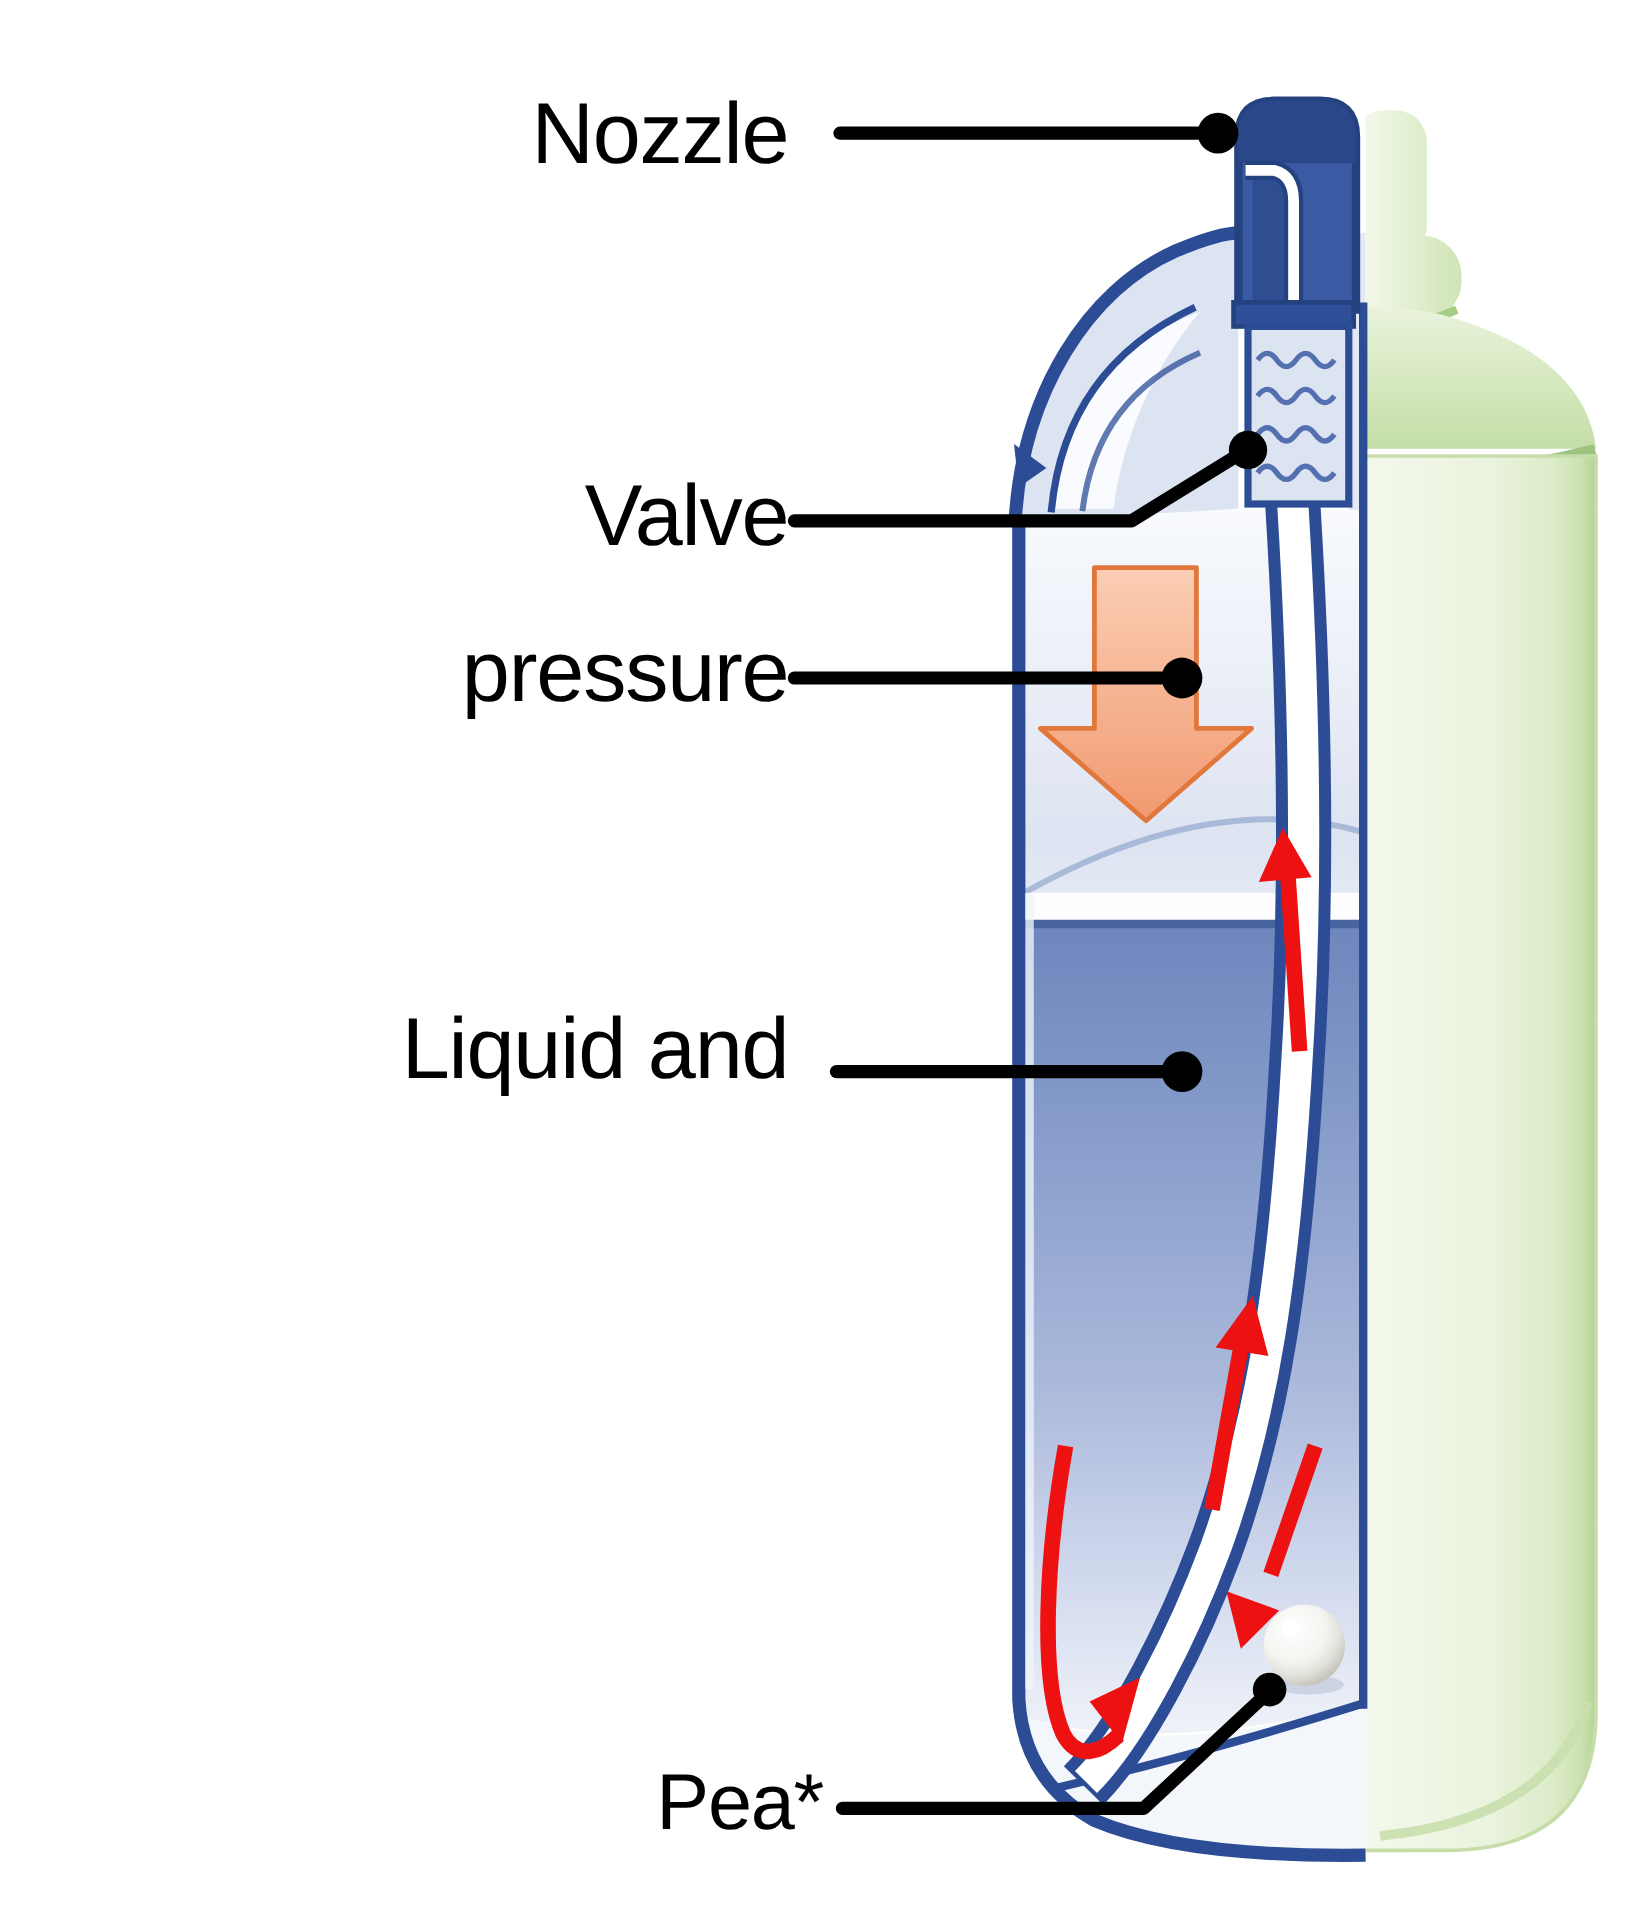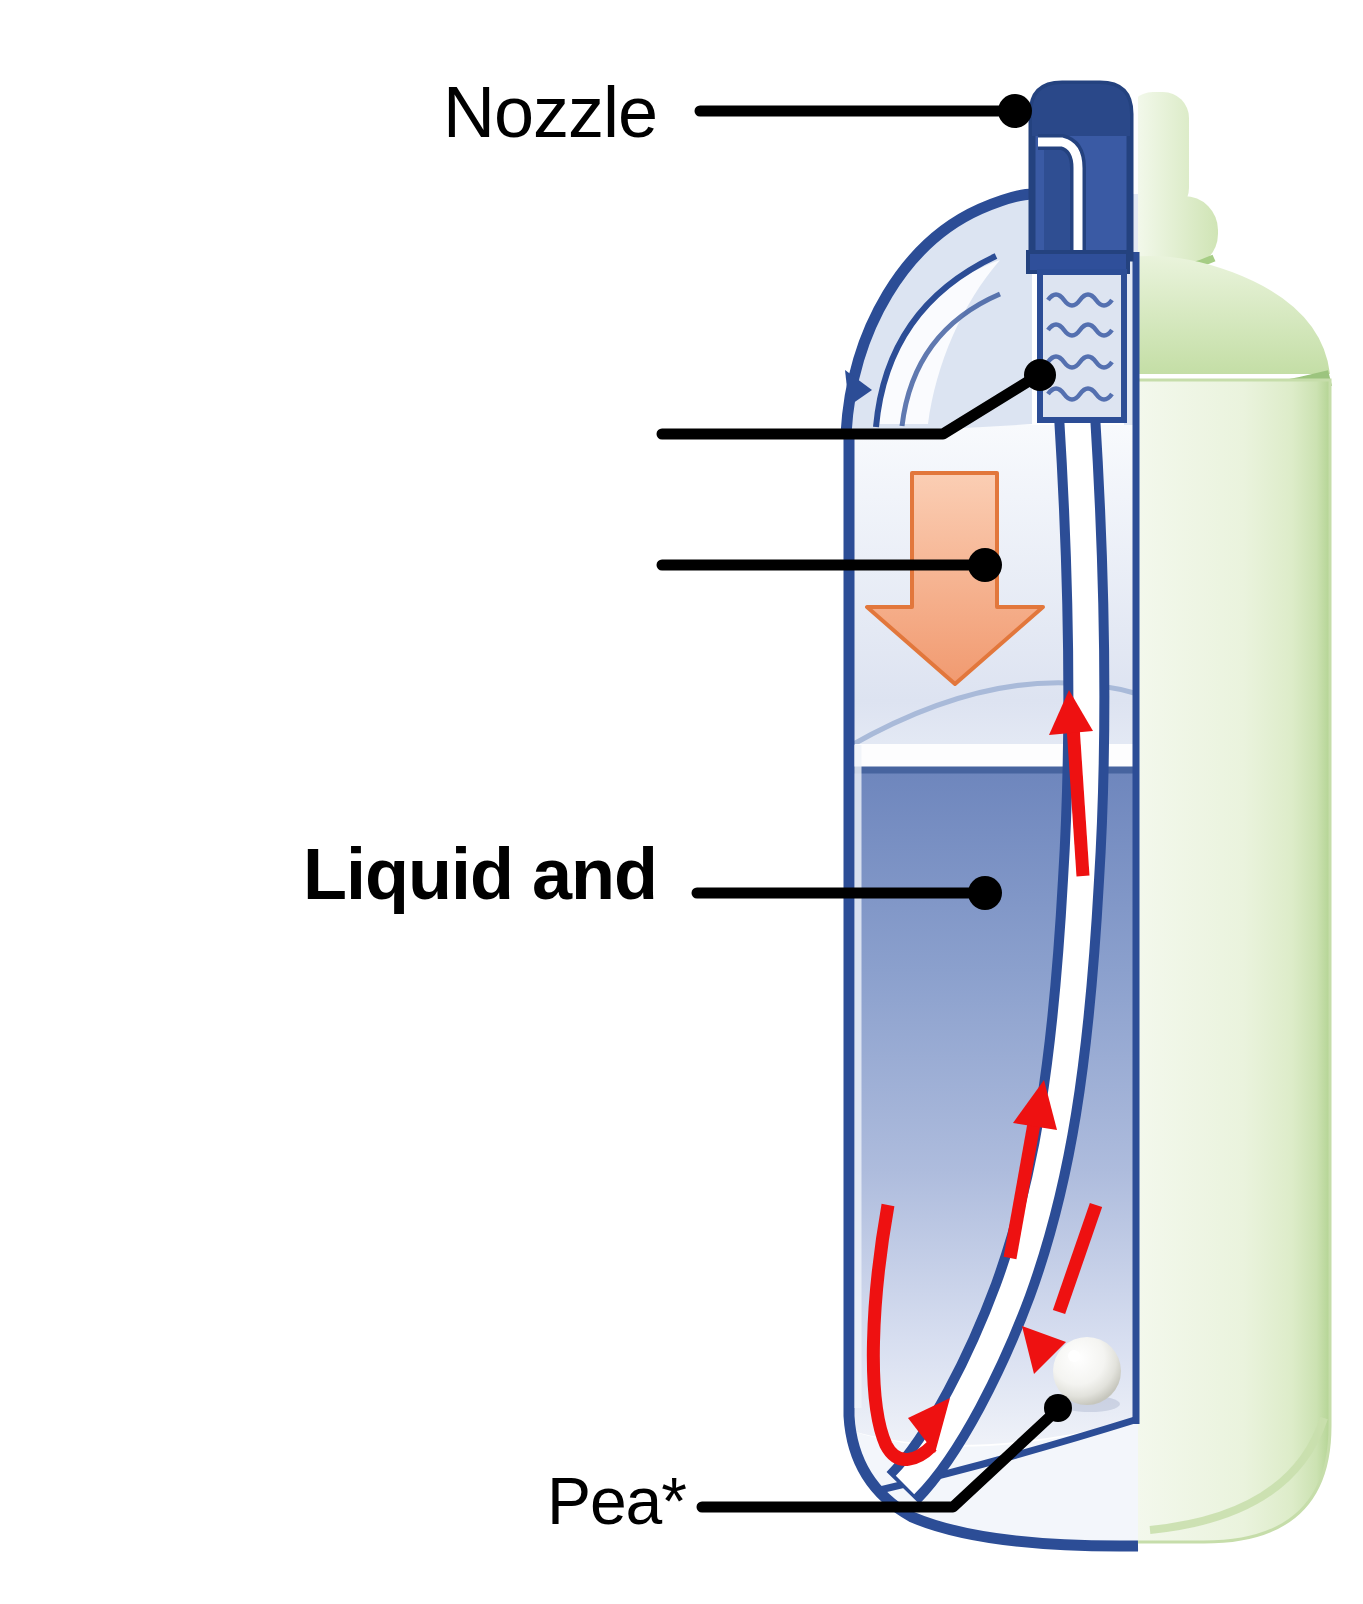--- a/index.html
+++ b/index.html
@@ -163,23 +163,25 @@
     <path class="leader" d="M697,893 L970,893"></path>
     <circle class="dot" cx="985" cy="893" r="17"></circle>
 
     <path class="leader" stroke-width="9" d="M702,1507 L953,1507 L1055,1412"></path>
     <circle class="dot" cx="1058" cy="1408" r="14"></circle>
   </g>
 </svg>
 
 <div class="lbl" style="right:706px;top:68px;">Nozzle</div>
 
+<div class="lbl" style="right:706px;top:386px;">Valve</div>
 
 <div class="lbl" style="right:706px;top:516px;">
+  <div>pressure</div>
 </div>
 
-<div class="lbl" style="right:706px;top:830px;font-weight:bold;">
+<div class="lbl" style="right:706px;top:830px;">
   <div>Liquid and</div>
 </div>
 
 <div class="lbl lbl-pea" style="right:677px;top:1468px;margin-left:39px;">Pea*</div>
 
 </div>
 
 </body></html>

